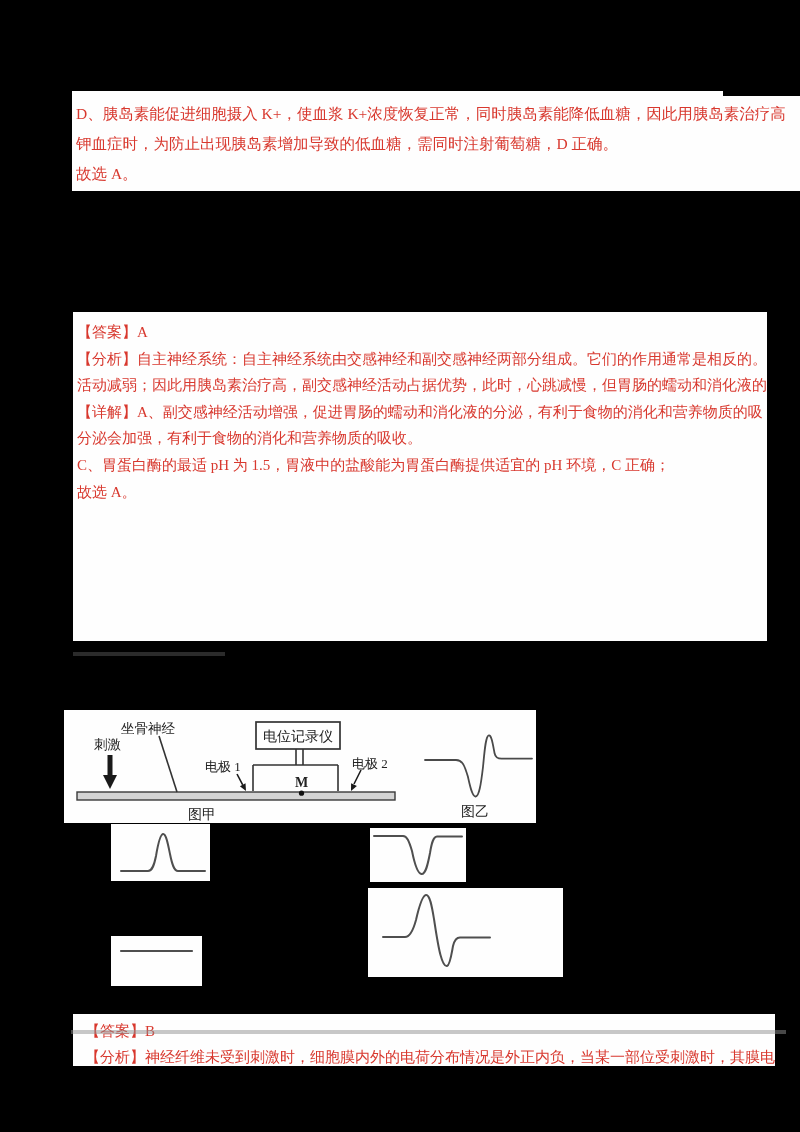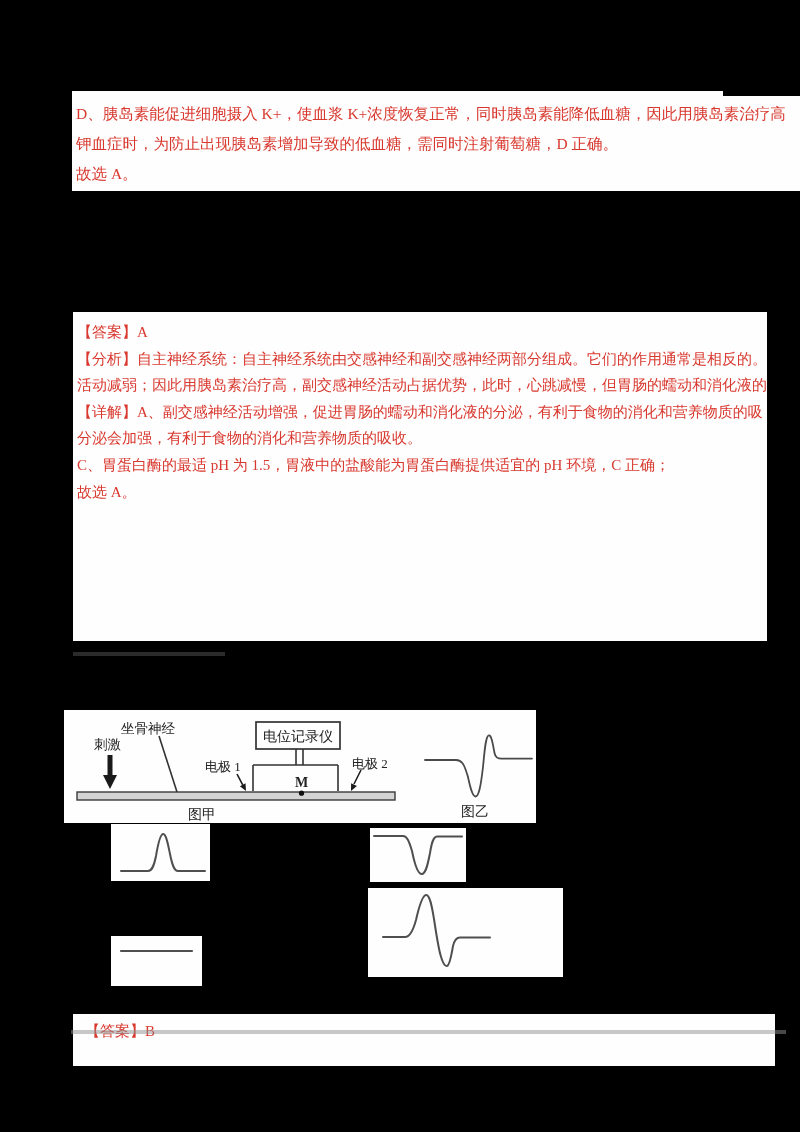--- a/index.html
+++ b/index.html
@@ -110,16 +110,17 @@
   </div>
 
   <div class="patch" id="patch-biphasic">
     <svg viewBox="0 0 195 89">
       <path d="M15,49 L37,49 C42,49 45,43 48,32 C50.5,21 54,7.5 58,7 C62,6.5 64,19 66,31 C68,44 70,58 72.5,67 C74.5,74.5 76.5,78.5 79,78 C82,77.3 83.5,66 85,58 C86.5,51.5 88.5,49.4 92,49.4 L122,49.4" fill="none" stroke="#4f4f4f" stroke-width="2" stroke-linecap="round"></path>
     </svg>
   </div>
 
   <div class="block block4">
     <div class="tline">【答案】B</div>
+    <div class="tline">【分析】神经纤维未受到刺激时，细胞膜内外的电荷分布情况是外正内负，当某一部位受刺激时，其膜电</div>
   </div>
   <div class="edge-strip strip-b4"></div>
 
 </div>
 
 </body></html>

